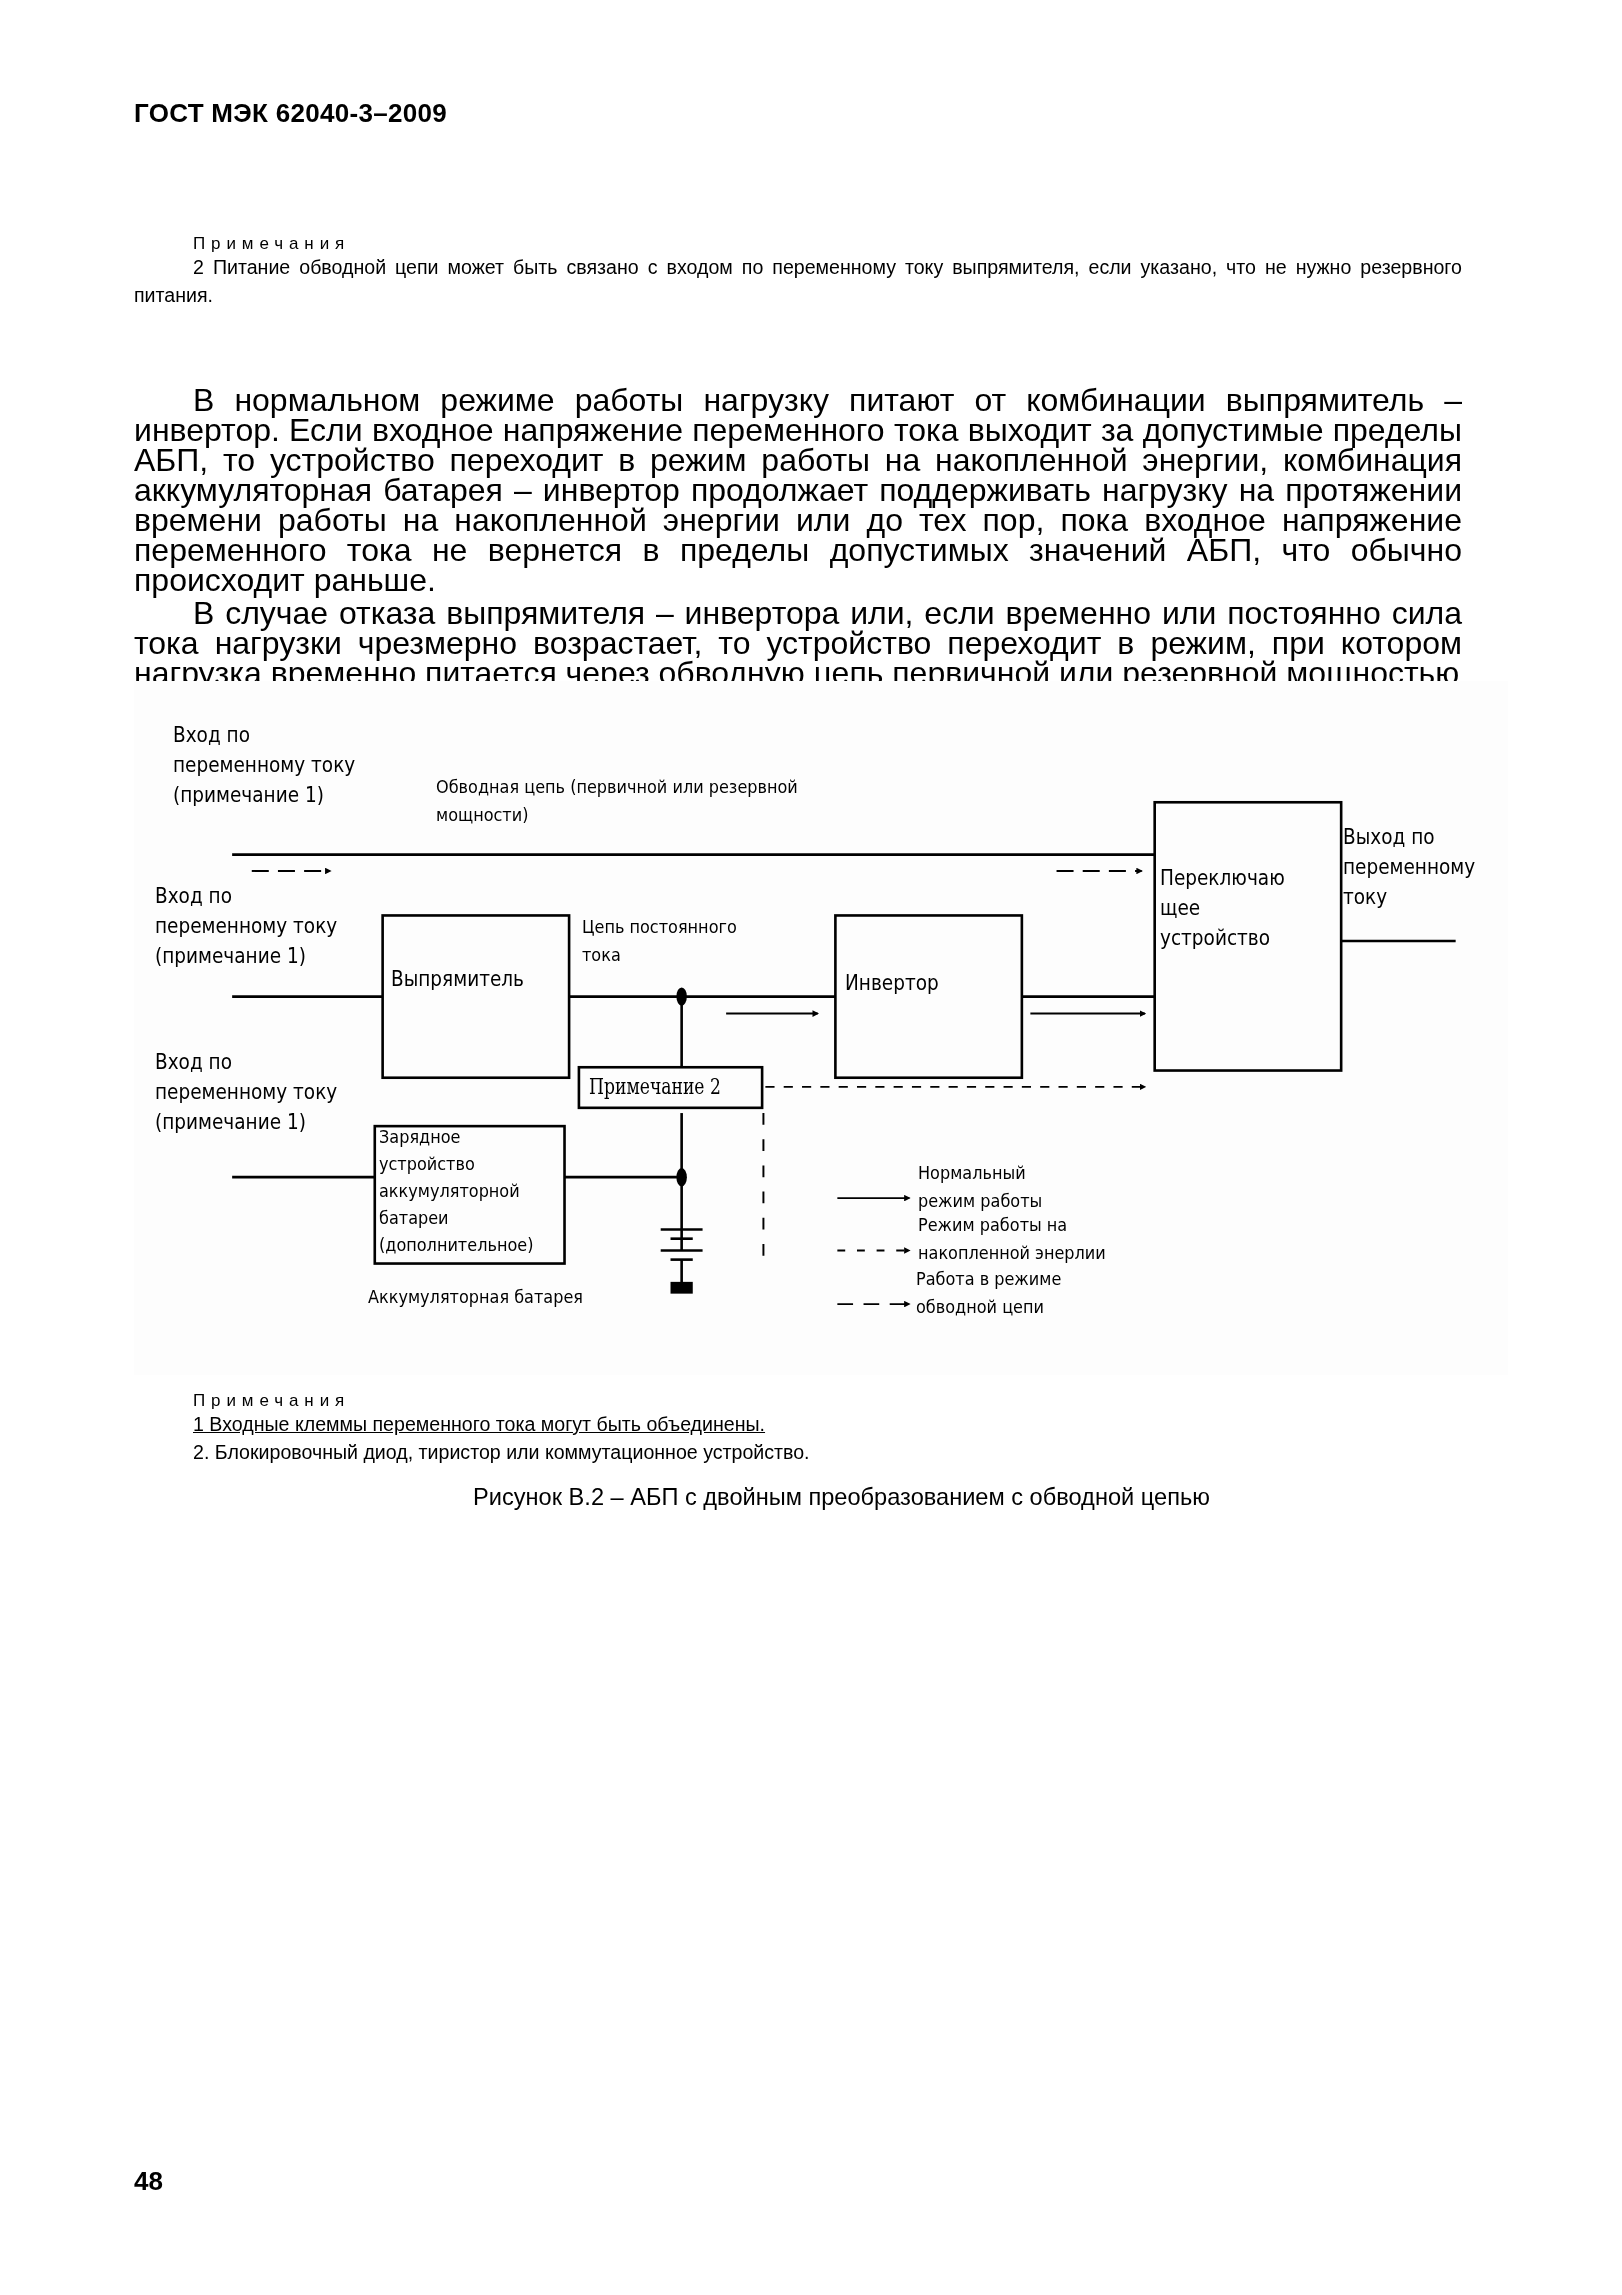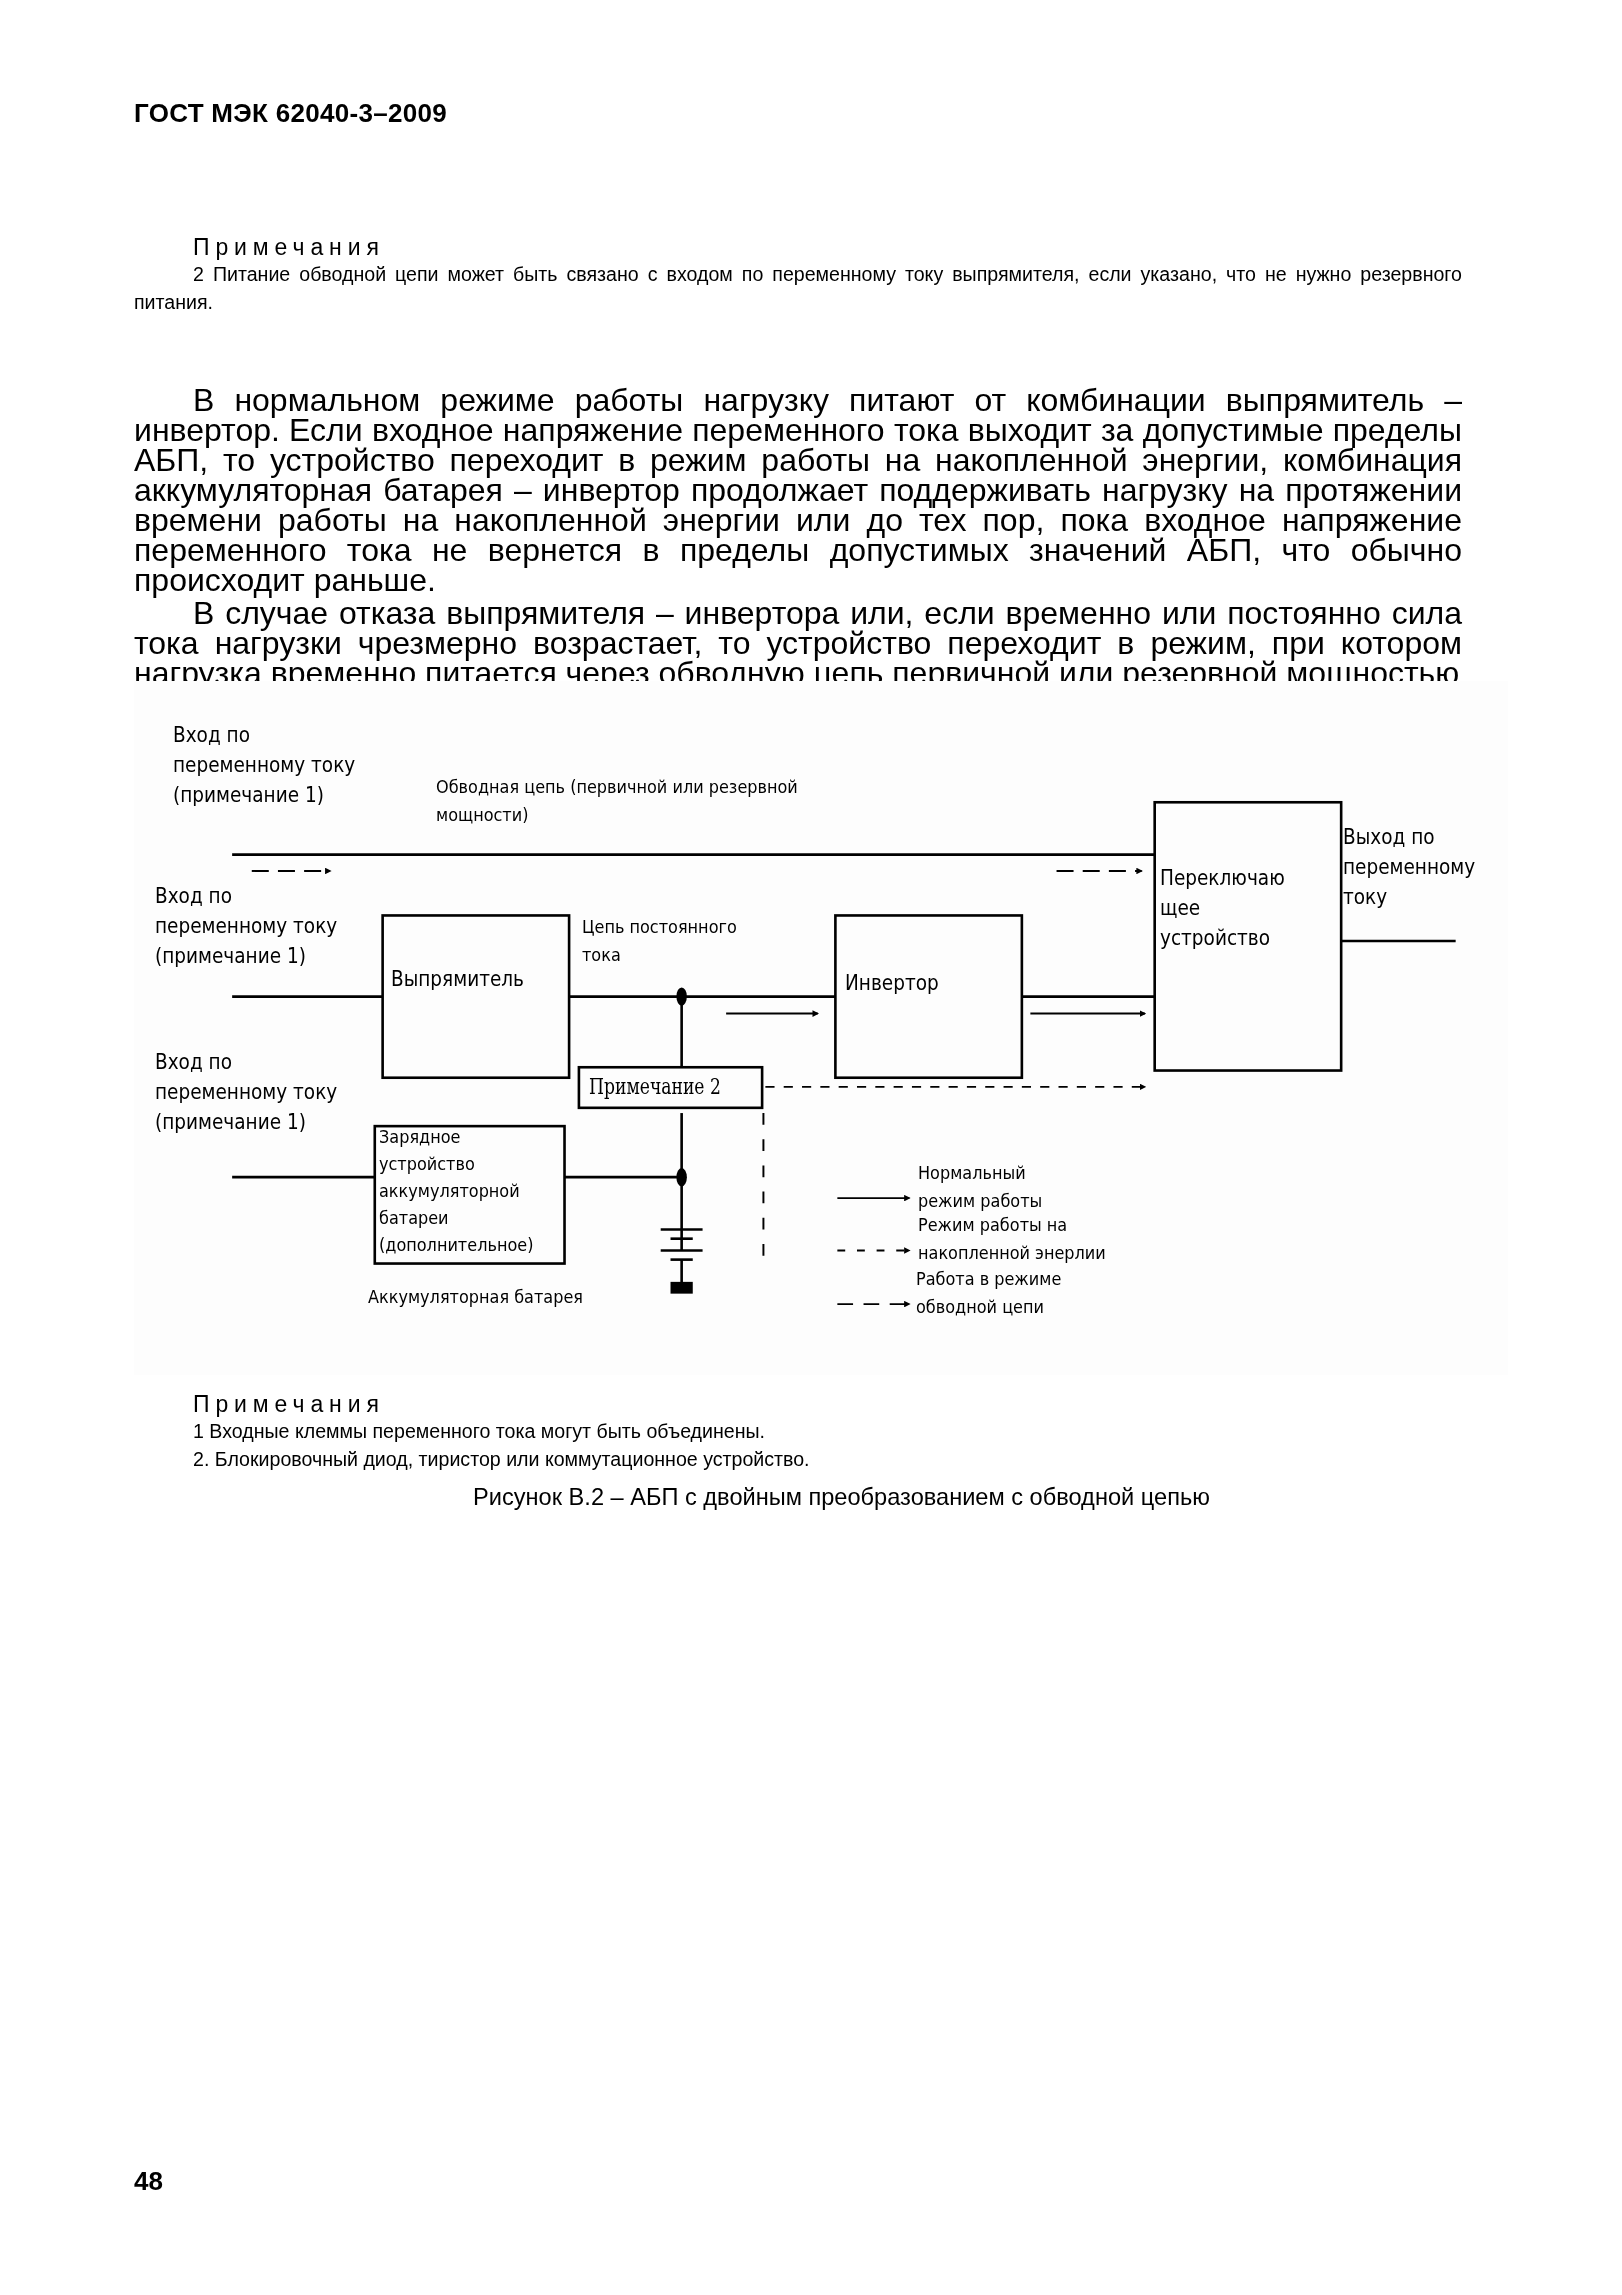--- a/index.html
+++ b/index.html
@@ -1,20 +1,20 @@
 <!DOCTYPE html>
 <html style="font-size:10.5px"><head>
 <meta charset="utf-8">
 <style>
   html, body { margin: 0; padding: 0; background: #ffffff; }
   body { width: 1623px; height: 2295px; position: relative; overflow: hidden; color: #000; }
   .sans { font-family: "Liberation Sans", "DejaVu Sans", sans-serif; }
   .header-title { position: absolute; left: 134px; top: 98px; font-size: 26px; font-weight: bold; letter-spacing: 0.3px; }
   .block { position: absolute; left: 134px; width: 1328px; }
-  .notes-head { font-size: 23px; letter-spacing: 5.9px; }
+  .notes-head { font-size: 17px; letter-spacing: 5.9px; }
   .note-p { font-size: 19.6px; line-height: 27.5px; text-indent: 59px; text-align: justify; margin: 0; }
   .body-p { font-size: 32px; line-height: 30px; text-indent: 59px; text-align: justify; margin: 0; font-weight: 500; }
   .notes-top { top: 234px; }
   .body-block { top: 385px; }
   .diagram { position: absolute; left: 134px; top: 681px; width: 1374px; height: 694px; background: #fdfdfd; }
   .diagram svg { position: absolute; left: 0; top: 0; }
   .dtext { position: absolute; font-family: "DejaVu Sans", sans-serif; font-size: 21px; line-height: 30px; white-space: nowrap; transform: scaleX(0.88); transform-origin: left top; }
   .dtext.small { font-size: 18.3px; line-height: 27.5px; }
   .dtext.serif { font-family: "DejaVu Serif", serif; font-size: 22px; transform: scaleX(0.78); }
   .bottom-notes { top: 1391px; }
@@ -156,20 +156,20 @@
     <div>накопленной энерлии</div>
   </div>
   <div class="dtext small" style="left:782px; top:584px;">
     <div>Работа в режиме</div>
     <div>обводной цепи</div>
   </div>
 </div>
 
 <div class="block bottom-notes sans">
   <div class="notes-head" style="padding-left:59px;">Примечания</div>
-  <p class="bottom-note" style="padding-left:59px;">1 Входные клеммы переменного тока могут быть объединены.</p>
+  <p class="bottom-note" style="padding-left:59px;text-decoration:underline;">1 Входные клеммы переменного тока могут быть объединены.</p>
   <p class="bottom-note" style="padding-left:59px;">2.  Блокировочный диод, тиристор или коммутационное устройство.</p>
 </div>
 
 <div class="caption sans">Рисунок В.2 – АБП с двойным преобразованием с обводной цепью</div>
 
 <div class="page-number sans">48</div>
 
 
 </body></html>

